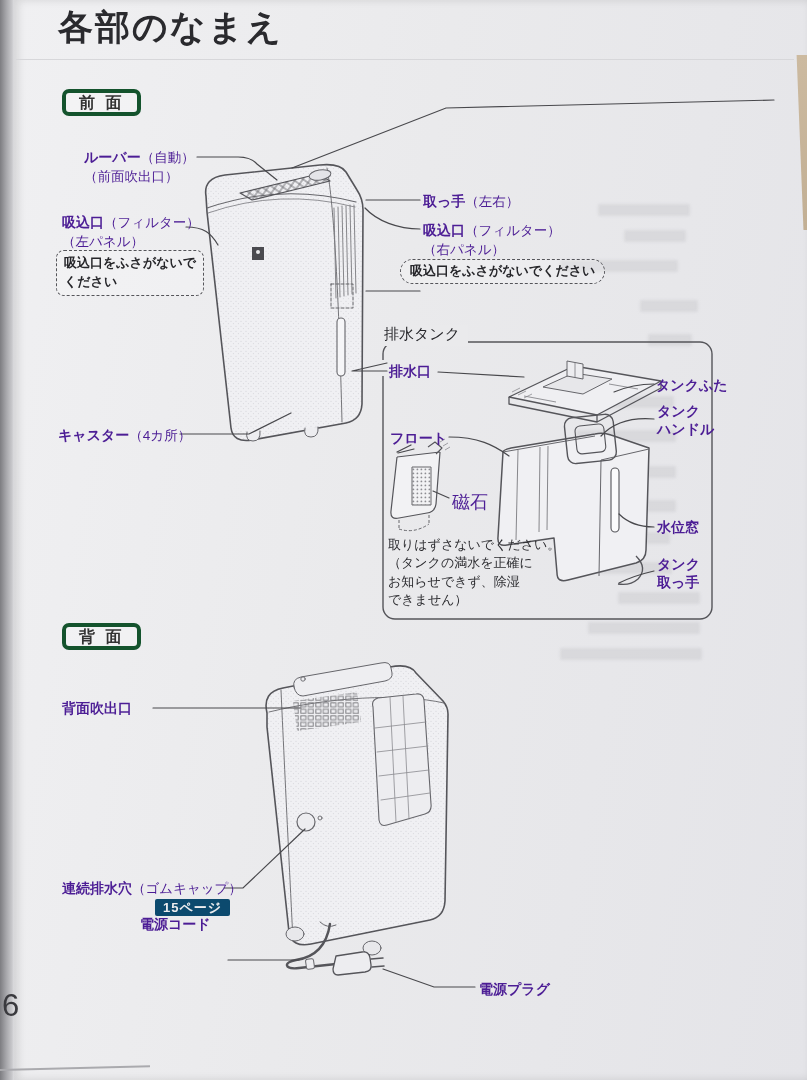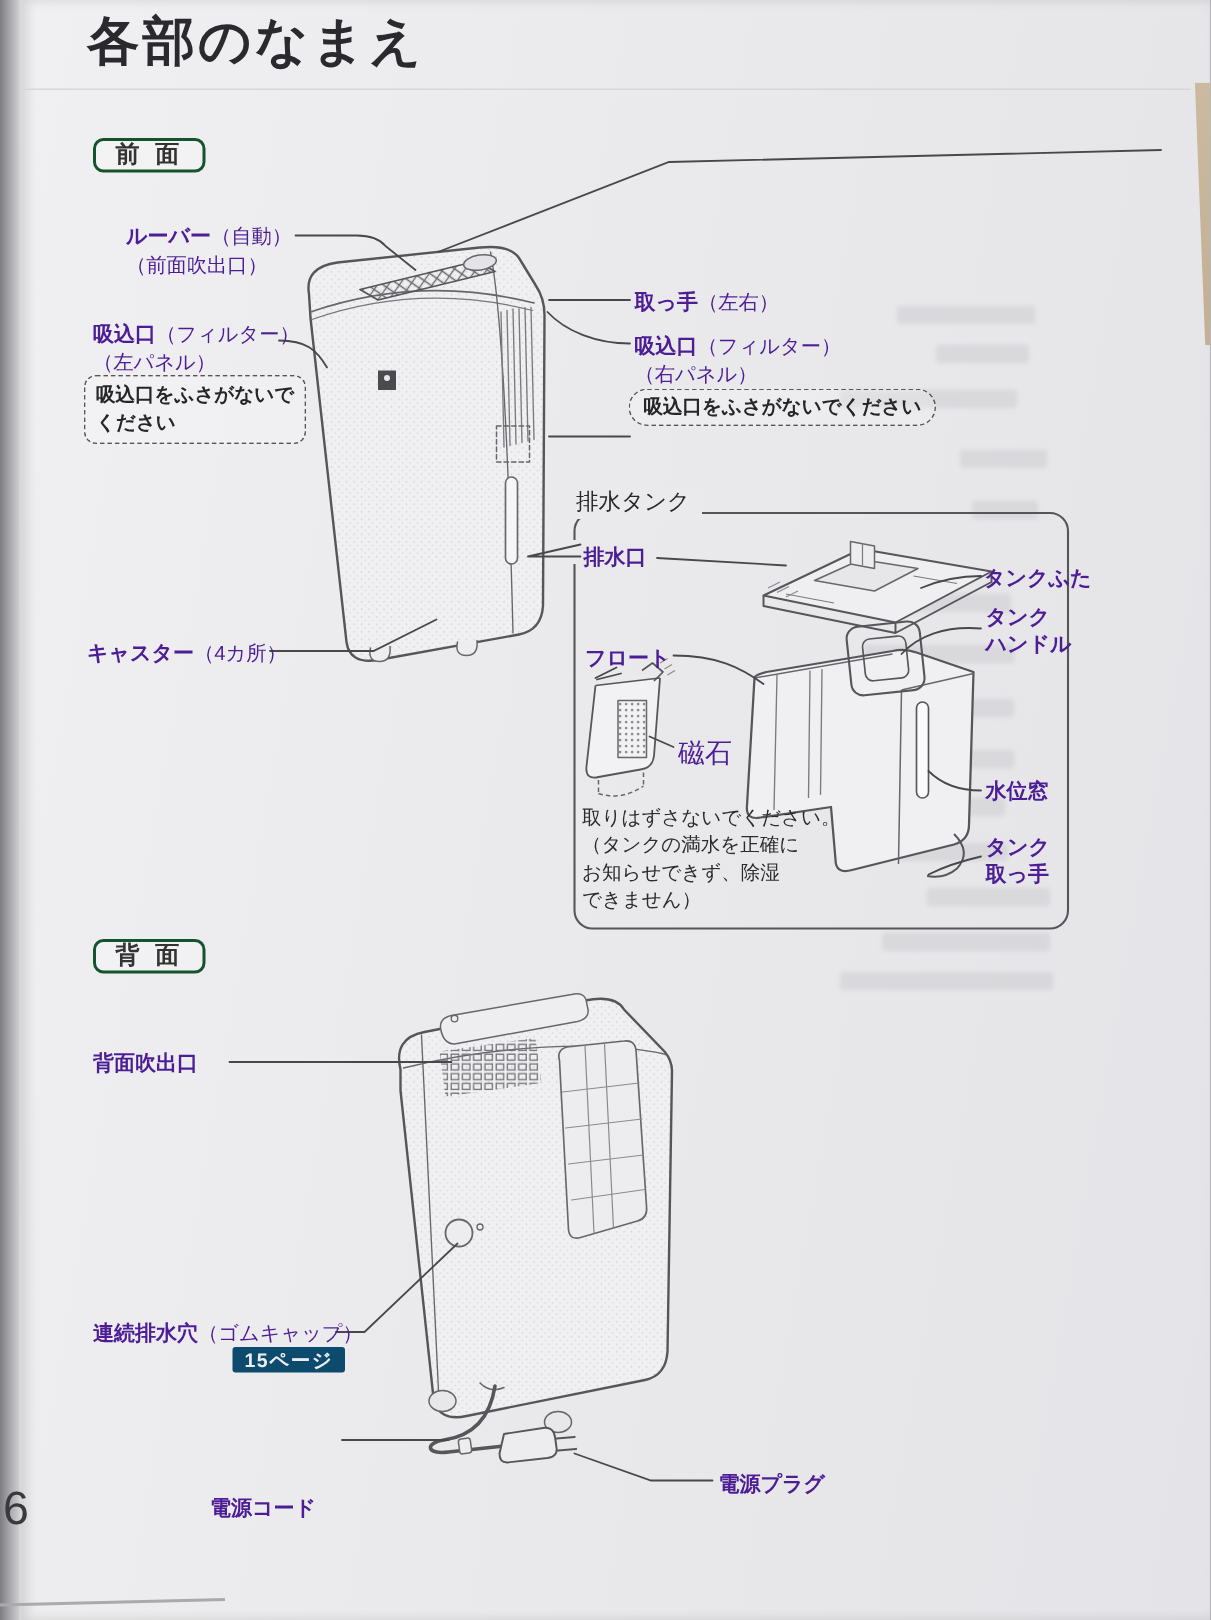--- a/index.html
+++ b/index.html
@@ -12,29 +12,29 @@
         box-shadow:inset 4px 0 8px rgba(0,0,0,.12);}
   .edge-left{left:0;top:0;width:14px;height:1080px;
         background:linear-gradient(to right,#7d7d81,#a7a7ab 45%,#c8c8cb 85%,#dcdcdf);}
   .edge-tan{right:0;top:55px;width:16px;height:175px;
         background:linear-gradient(#ccbaa0,#c2af94);
         clip-path:polygon(35% 0,100% 0,100% 100%,78% 100%);}
   .edge-bottom{left:0;top:1069px;width:150px;height:6px;
         border-top:2px solid #aaaaae;transform:rotate(-1.4deg);transform-origin:left top;}
   .title{left:58px;top:4px;font-size:35px;font-weight:800;color:#2a2a2e;letter-spacing:2px;}
   .title-rule{left:16px;top:59px;width:778px;height:1px;background:#d7d7da;}
-  .section-badge{border:2px solid #14532d;border-radius:7px;padding:1px 13px;
+  .section-badge{border:4px solid #14532d;border-radius:7px;padding:1px 13px;
         font-size:16px;font-weight:700;color:#333;letter-spacing:3px;background:rgba(255,255,255,.25);}
   .lbl{color:#4c1d95;font-size:14px;line-height:1.32;white-space:nowrap;}
   .nm{font-weight:700;}
   .sub{font-size:13.5px;}
   .dashedbox{border:1.6px dashed #55555a;background:rgba(255,255,255,.2);
         color:#26262a;font-size:13px;font-weight:700;line-height:1.45;white-space:nowrap;}
   .box-l{left:56px;top:250px;border-radius:8px;padding:3px 7px;}
-  .box-r{left:419px;top:259px;border-radius:13px;padding:2px 9px;text-align:center;}
+  .box-r{left:400px;top:259px;border-radius:13px;padding:2px 9px;text-align:center;}
   .tank-header{left:383px;top:325px;font-size:15px;font-weight:400;color:#26262a;
         background:#eaeaec;padding:0 8px 2px 1px;}
   .tanknote{left:388px;top:536px;font-size:13px;line-height:1.42;color:#2b2b2f;white-space:nowrap;}
   .pagebadge{background:#0c4a6e;color:#ededef;font-size:13px;font-weight:700;
         padding:1px 8px;border-radius:2px;letter-spacing:1px;}
   .pagenum{left:2px;top:988px;font-size:31px;font-weight:500;color:#3a3a3e;}
   .bleed{background:rgba(140,140,150,.16);filter:blur(1.5px);border-radius:2px;height:12px;}
   svg{position:absolute;left:0;top:0;}
   .b{font-weight:700;}
 </style>
@@ -237,17 +237,17 @@
   </div>
   <div class="abs lbl b" style="left:62px;top:699px">背面吹出口</div>
 
   <div class="abs lbl" style="left:62px;top:879px">
     <span class="nm">連続排水穴</span><span class="sub">（ゴムキャップ）</span>
   </div>
   <div class="abs" style="left:155px;top:898px">
     <span class="pagebadge">15ページ</span>
   </div>
 
-  <div class="abs lbl b" style="left:140px;top:996px">電源コード</div>
+  <div class="abs lbl b" style="left:140px;top:915px">電源コード</div>
   <div class="abs lbl b" style="left:479px;top:980px">電源プラグ</div>
 
   <div class="abs pagenum">6</div>
 </div>
 
 </body></html>

